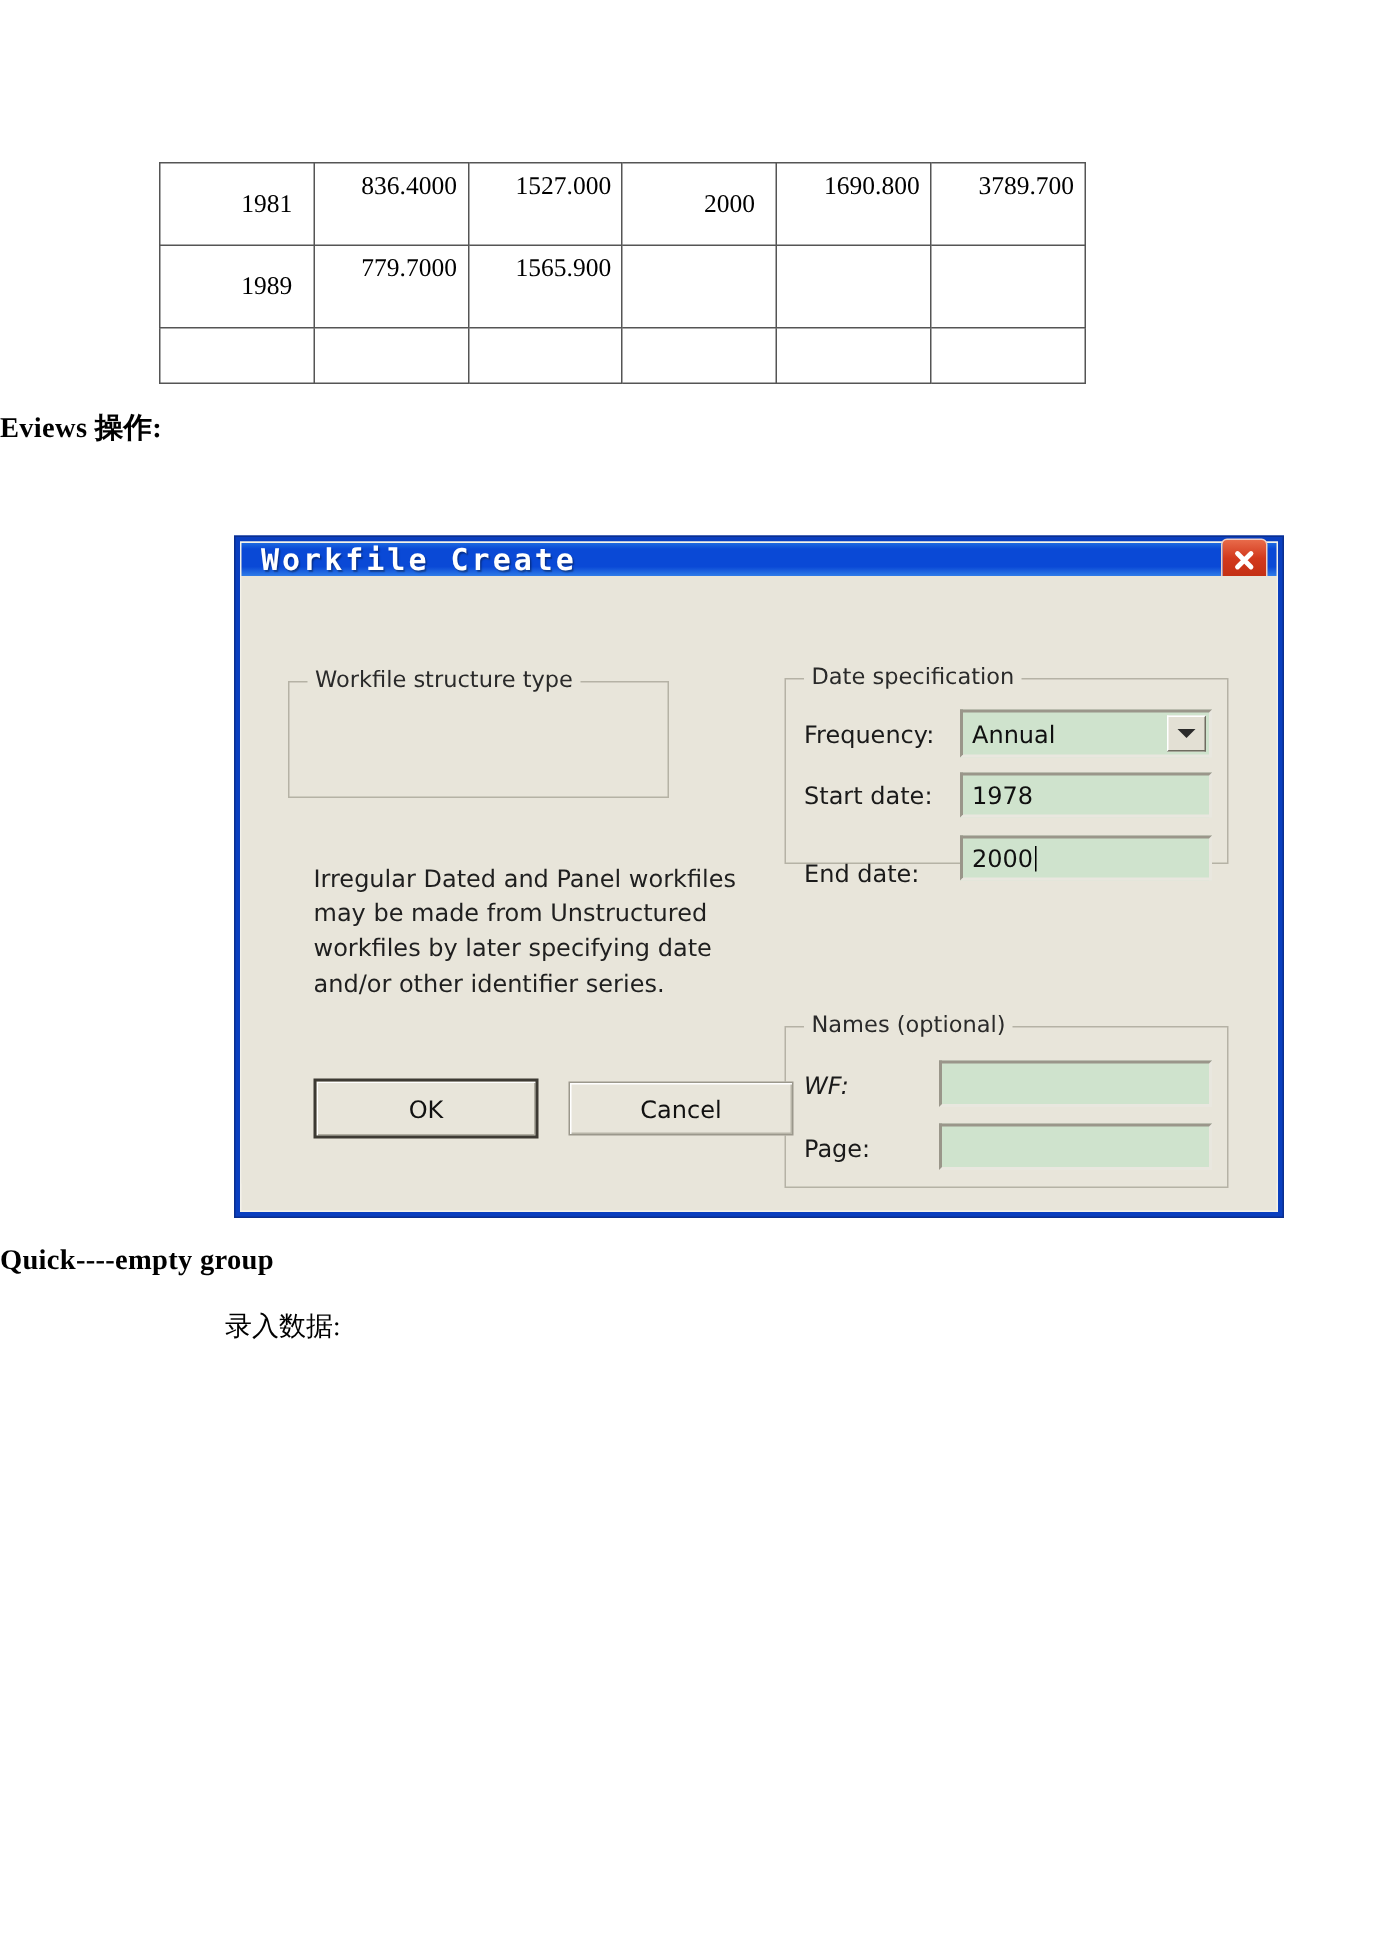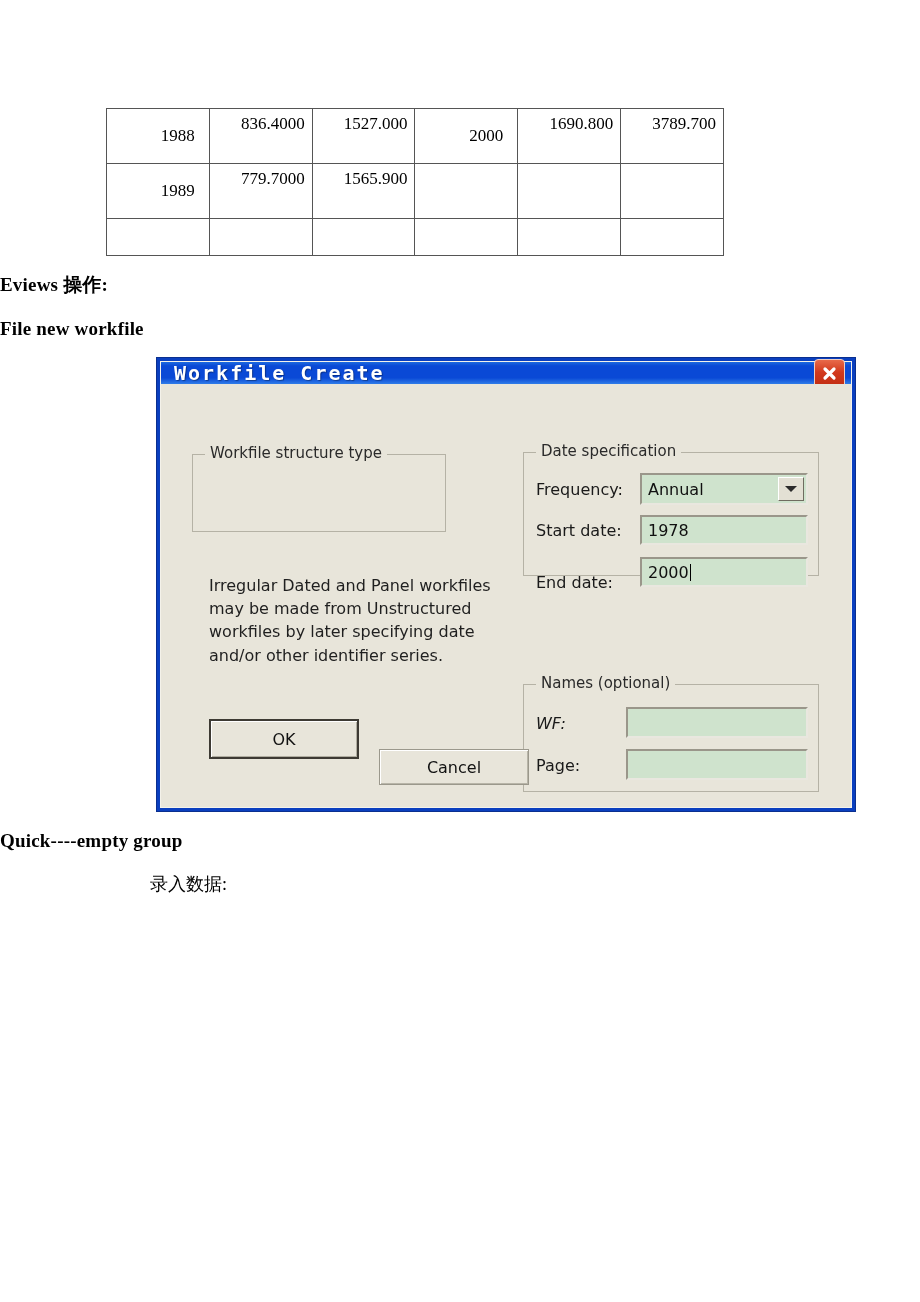--- a/index.html
+++ b/index.html
@@ -280,33 +280,32 @@
   }
   #btn-ok {
     left: 48px; top: 335px; width: 150px; height: 40px;
     border: 2px solid #3d3a33;
     box-shadow: inset 1px 1px 0 #ffffff, inset -1px -1px 0 #b0ada0;
   }
   #btn-cancel {
     left: 218px; top: 337px; width: 150px; height: 36px;
     border: 1px solid #9b988c;
     box-shadow: inset 1px 1px 0 #ffffff, inset -1px -1px 0 #b8b5a8;
-    margin-top: 28px;
   }
 </style>
 </head>
 <body>
 
 <div class="page">
 
   <div class="data-table-wrap">
     <table class="data-table">
       <tbody>
         <tr>
-          <td class="year">1988</td>
+          <td class="year">1981</td>
           <td class="num">836.4000</td>
           <td class="num">1527.000</td>
           <td class="year">2000</td>
           <td class="num">1690.800</td>
           <td class="num">3789.700</td>
         </tr>
         <tr>
           <td class="year">1989</td>
           <td class="num">779.7000</td>
           <td class="num">1565.900</td>
@@ -320,21 +319,20 @@
           <td></td>
           <td></td>
           <td></td>
           <td></td>
         </tr>
       </tbody>
     </table>
   </div>
 
   <div class="heading" id="h-eviews">Eviews 操作:</div>
-  <div class="heading" id="h-file">File new workfile</div>
 
   <div class="watermark">www.bodocx.com</div>
 
   <div class="dialog">
     <div class="dialog-inner">
 
       <div class="titlebar">
         <div class="title-text">Workfile Create</div>
         <div class="close-btn">
           <svg width="17" height="17" viewBox="0 0 17 17" aria-hidden="true">

